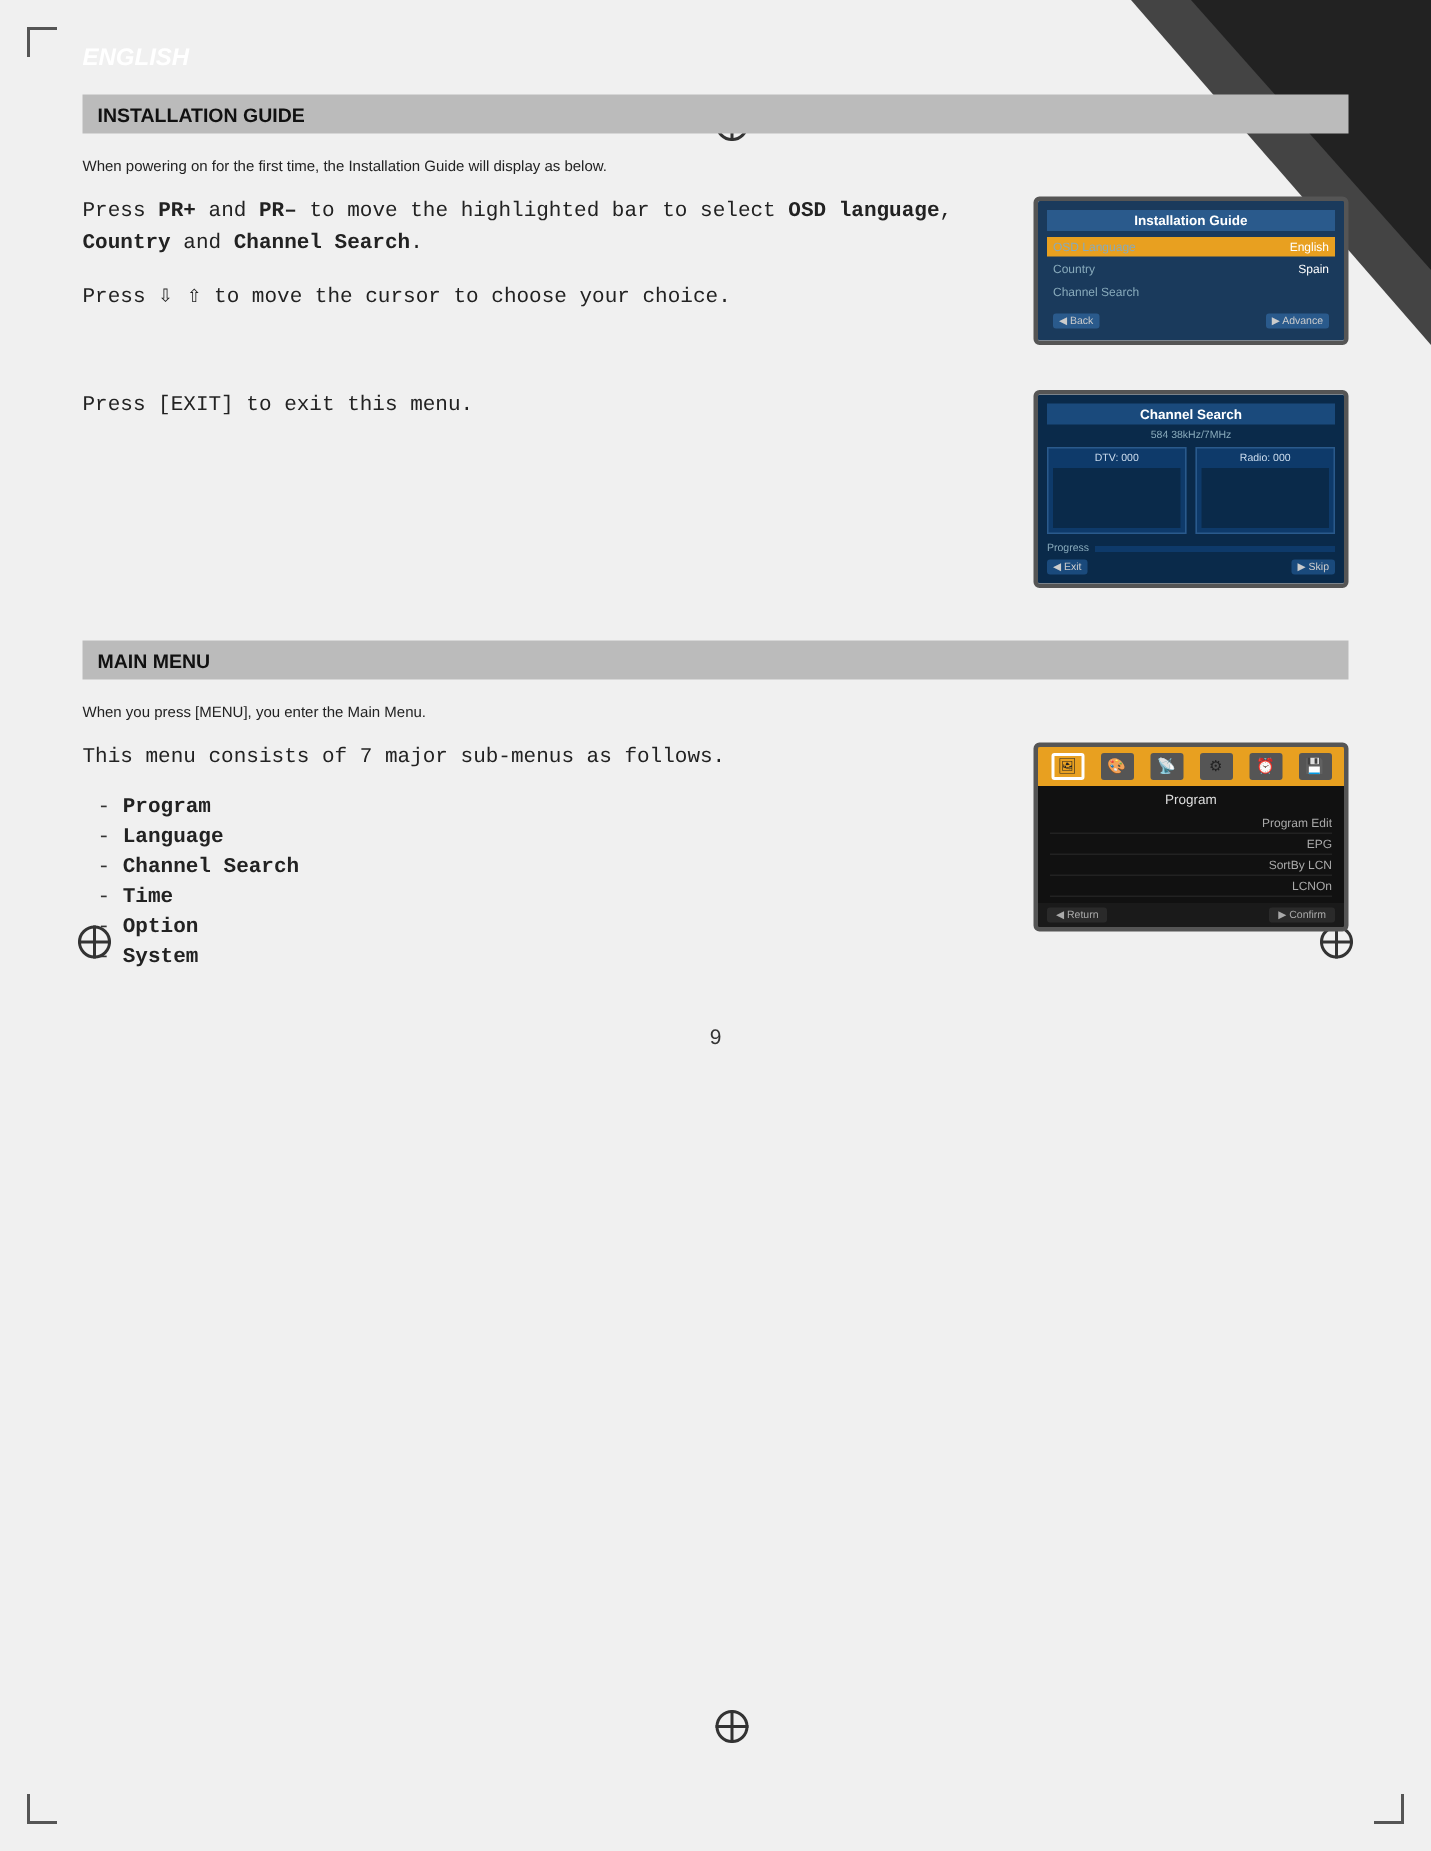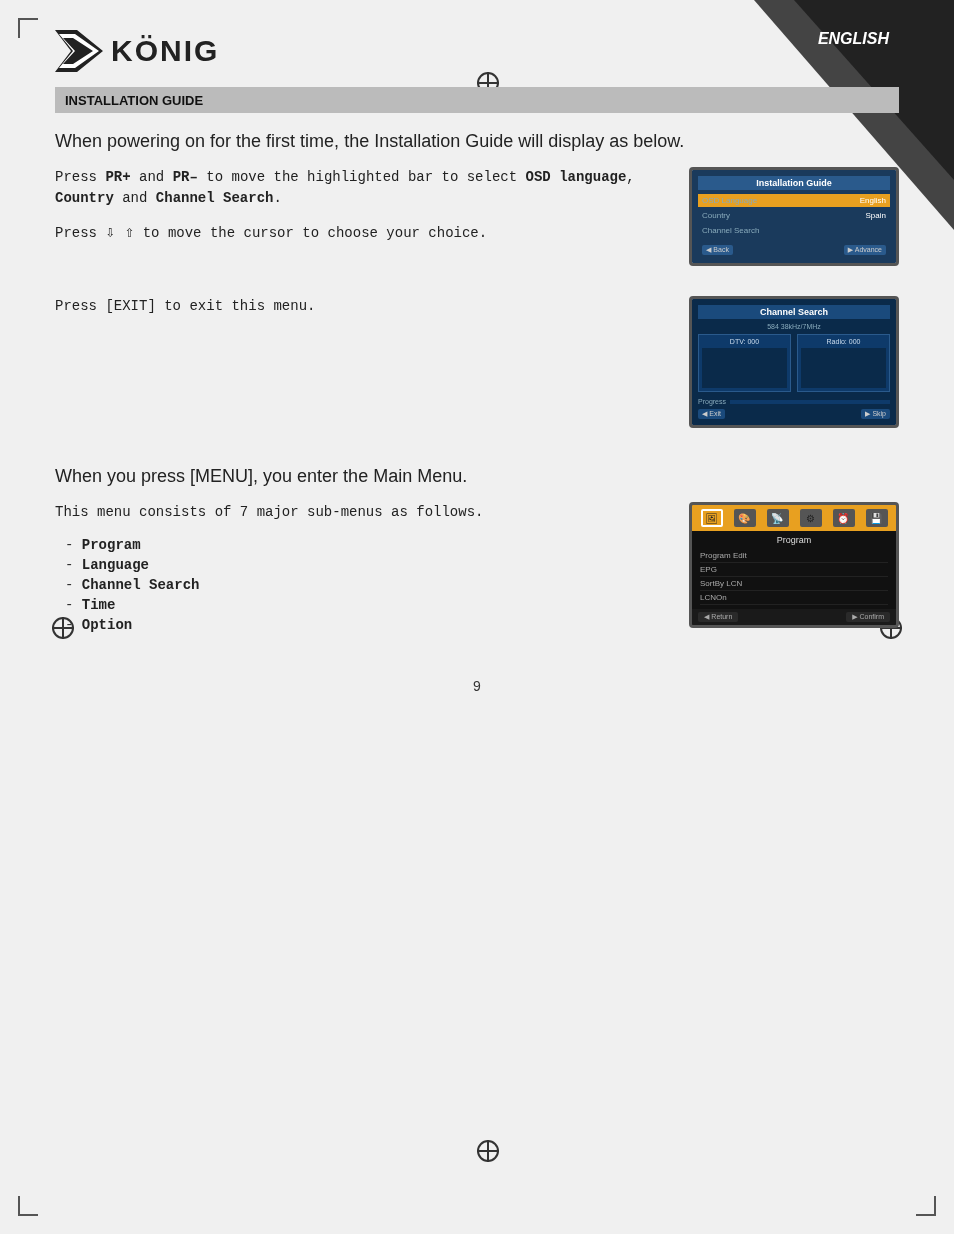--- a/index.html
+++ b/index.html
@@ -262,21 +262,21 @@
       padding: 4px 8px;
     }
     .mm-section-title {
       color: #ddd;
       font-size: 9px;
       text-align: center;
       margin-bottom: 4px;
     }
     .mm-item {
       display: flex;
-      justify-content: flex-start;
+      justify-content: flex-end;
       padding: 2px 0;
       font-size: 8px;
       color: #aaa;
       border-bottom: 1px solid #222;
     }
     .mm-footer {
       display: flex;
       justify-content: space-between;
       padding: 3px 6px;
       background: #1a1a1a;
@@ -314,21 +314,21 @@
     .page-number {
       text-align: center;
       padding: 20px 0 15px 0;
       font-size: 14px;
       color: #333;
     }
 
     
     .intro-text {
       margin-bottom: 12px;
-      font-size: 18px;
+      font-size: 10px;
       line-height: 1.5;
     }
   </style>
 </head>
 <body>
 
 <div class="corner-mark corner-tl"></div>
 <div class="corner-mark corner-tr"></div>
 <div class="corner-mark corner-bl"></div>
 <div class="corner-mark corner-br"></div>
@@ -348,28 +348,20 @@
 
 <div style="position:absolute;top:0;right:0;width:320px;height:230px;z-index:0;overflow:hidden;">
   <svg width="320" height="230" viewBox="0 0 320 230">
     <polygon points="120,0 320,0 320,230" fill="#444"></polygon>
     <polygon points="160,0 320,0 320,180" fill="#222"></polygon>
   </svg>
 </div>
 
 <div class="header">
 
-  <div class="logo">
-    <svg width="48" height="42" viewBox="0 0 48 42">
-      <polygon points="0,0 22,0 48,21 22,42 0,42 16,21" fill="#222"></polygon>
-      <polygon points="4,4 20,4 44,21 20,38 4,38 18,21" fill="#fff"></polygon>
-      <polygon points="8,8 18,8 38,21 18,34 8,34 20,21" fill="#222"></polygon>
-    </svg>
-    <span style="font-size:30px;font-weight:900;color:#222;letter-spacing:2px;font-family:Arial,sans-serif;">KÖNIG</span>
-  </div>
   <div style="position:relative;z-index:5;">
     <span class="english-label">ENGLISH</span>
   </div>
 </div>
 
 <div class="content">
 
   
   <div class="section-header">
     <span class="section-header-text">INSTALLATION GUIDE</span>
@@ -440,32 +432,36 @@
             <span class="cs-footer-btn">◀ Exit</span>
             <span class="cs-footer-btn">▶ Skip</span>
           </div>
         </div>
       </div>
     </div>
   </div>
 
   
   <div style="margin-top: 20px;">
+    <div class="section-header">
+      <span class="section-header-text">MAIN MENU</span>
+    </div>
 
     <p class="intro-text">When you press [MENU], you enter the Main Menu.</p>
 
     <div class="two-col">
       <div class="text-col">
         <p>This menu consists of 7 major sub-menus as follows.</p>
         <ul class="menu-list">
           <li><span class="bold">Program</span></li>
           <li><span class="bold">Language</span></li>
           <li><span class="bold">Channel Search</span></li>
           <li><span class="bold">Time</span></li>
           <li><span class="bold">Option</span></li>
+          <li><span class="bold">System</span></li>
         </ul>
       </div>
       <div class="screen-col">
         <div class="screen-mockup">
           <div class="mm-screen">
 
             <div class="mm-icons-bar">
               <div class="mm-icon" style="background:#e8a020;border:2px solid #fff;">🖼</div>
               <div class="mm-icon" style="background:#555;">🎨</div>
               <div class="mm-icon" style="background:#555;">📡</div>

